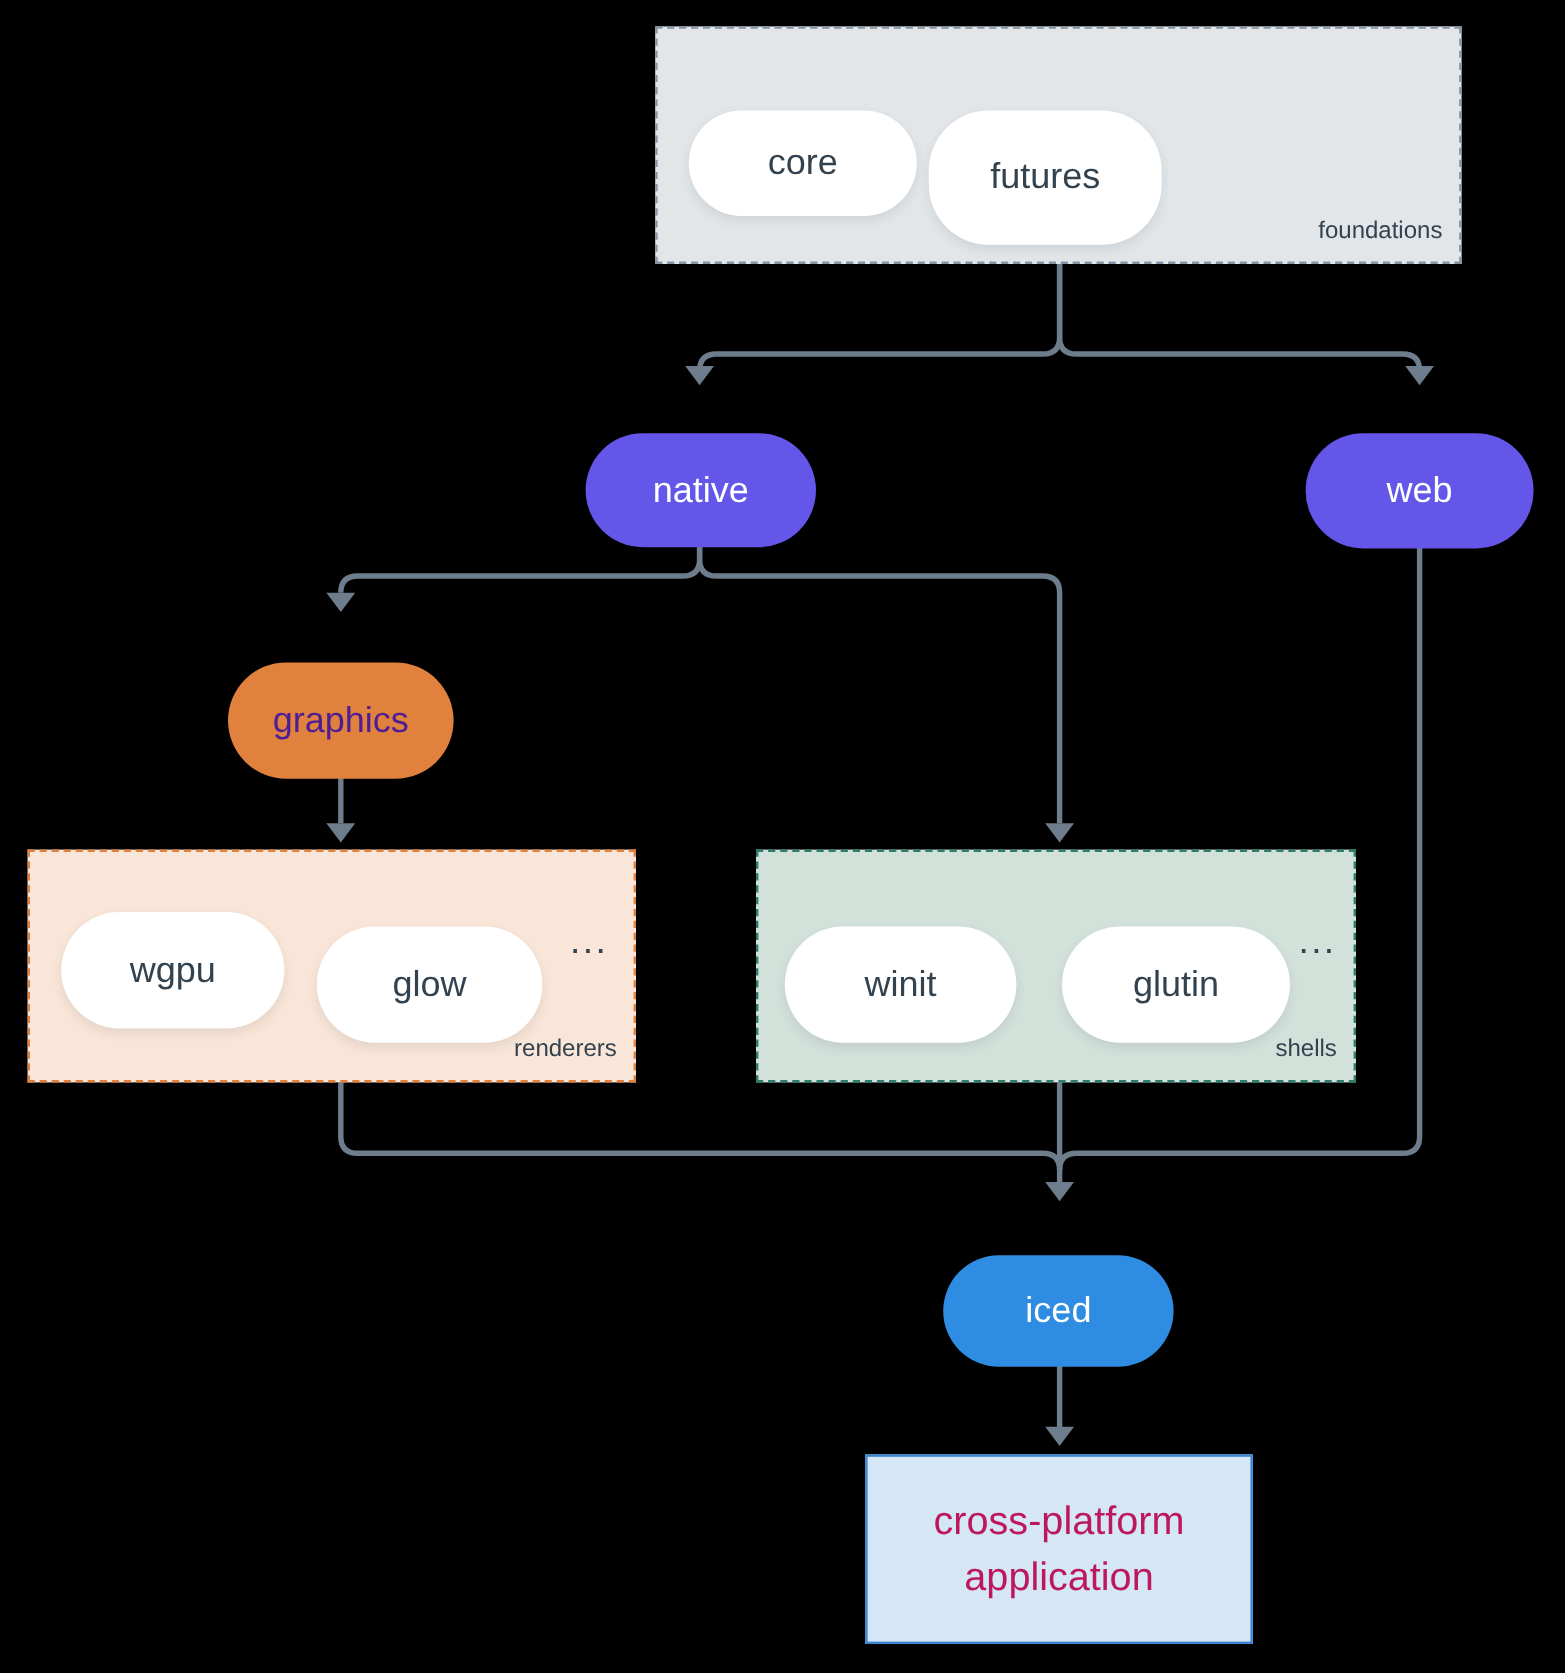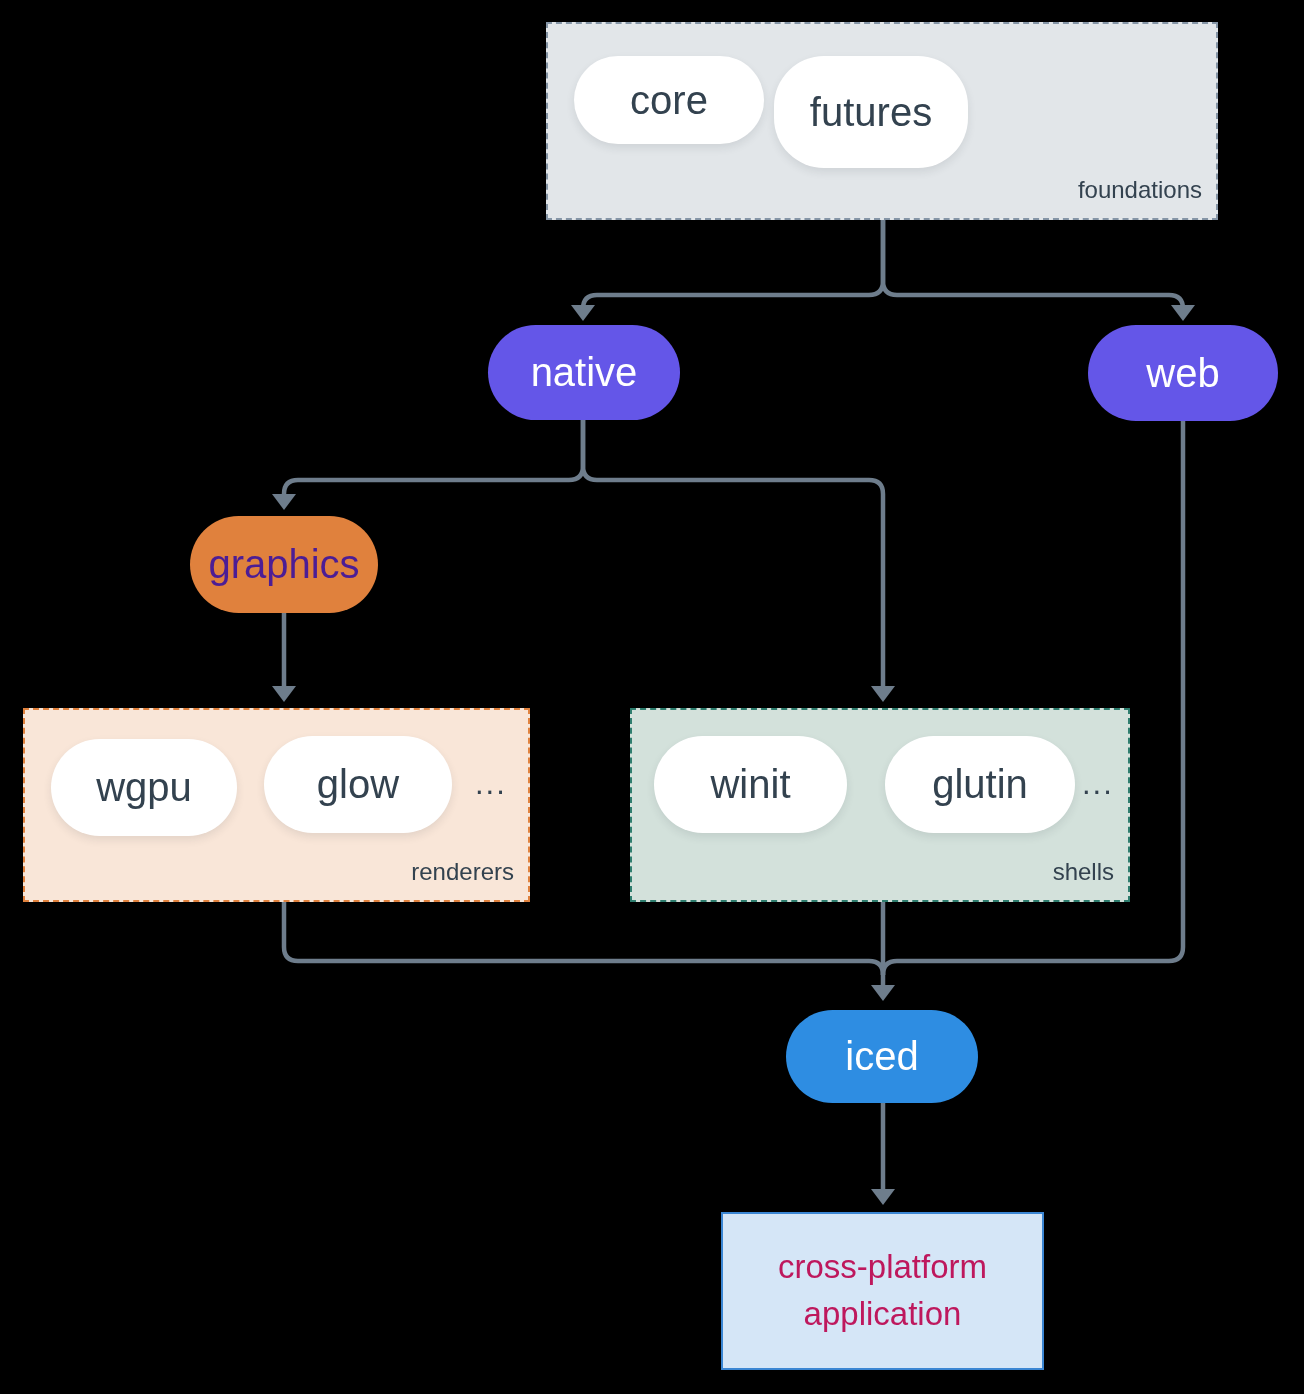--- a/index.html
+++ b/index.html
@@ -46,31 +46,32 @@
   }
   .group.shells {
     left: 630px; top: 708px; width: 500px; height: 194px;
     background: #d3e1db;
     border: 2px dashed #2e7d6e;
   }
   .group-label {
     position: absolute;
     right: 14px;
     bottom: 14px;
-    font-size: 24px;
+    font-size: 20px;
     color: #33424f;
   }
   .pill {
     position: absolute;
     display: flex;
     align-items: center;
     justify-content: center;
-    font-size: 40px;
+    font-size: 30px;
     border-radius: 50px;
     box-sizing: border-box;
+    margin-top: 36px;
   }
   .pill.white {
     background: #ffffff;
     color: #33424f;
     box-shadow: 0 4px 9px rgba(40, 50, 60, 0.10);
   }
   .pill.purple { background: #6456e8; color: #ffffff; }
   .pill.orange { background: #e0813d; color: #4c1d95; }
   .pill.blue   { background: #2e8de2; color: #ffffff; }
 
@@ -126,21 +127,21 @@
     <div class="pill white" style="left:226px; top:32px; width:194px; height:112px;">futures</div>
     <div class="group-label">foundations</div>
   </div>
 
   <div class="pill purple" style="left:488px; top:325px; width:192px; height:95px;">native</div>
   <div class="pill purple" style="left:1088px; top:325px; width:190px; height:96px;">web</div>
 
   <div class="pill orange" style="left:190px; top:516px; width:188px; height:97px;">graphics</div>
 
   <div class="group renderers">
-    <div class="pill white" style="left:26px; top:29px; width:186px; height:97px;">wgpu</div>
+    <div class="pill white" style="left:26px; top:14px; width:186px; height:97px;">wgpu</div>
     <div class="pill white" style="left:239px; top:26px; width:188px; height:97px;">glow</div>
     <span class="ellipsis" style="left:450px; top:56px;">...</span>
     <div class="group-label">renderers</div>
   </div>
 
   <div class="group shells">
     <div class="pill white" style="left:22px; top:26px; width:193px; height:97px;">winit</div>
     <div class="pill white" style="left:253px; top:26px; width:190px; height:97px;">glutin</div>
     <span class="ellipsis" style="left:450px; top:56px;">...</span>
     <div class="group-label">shells</div>

